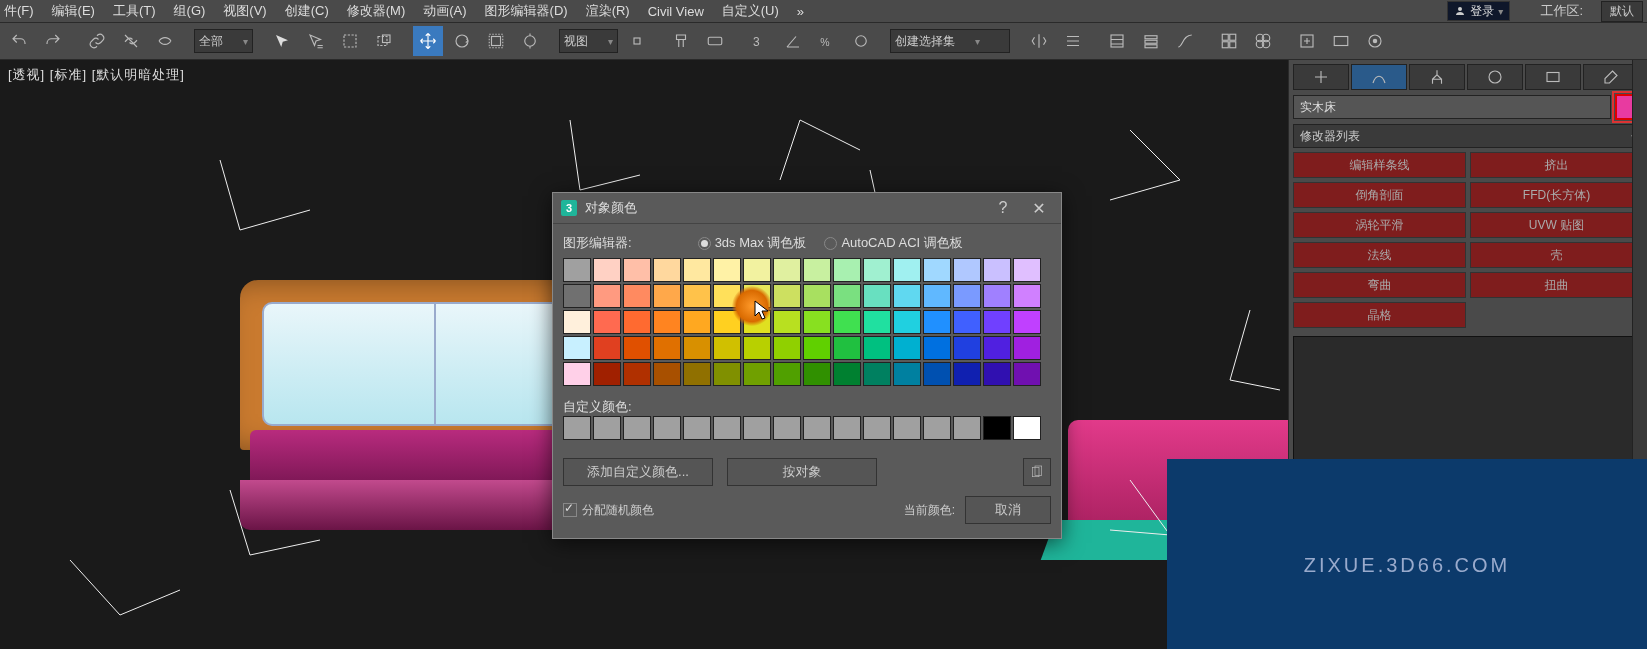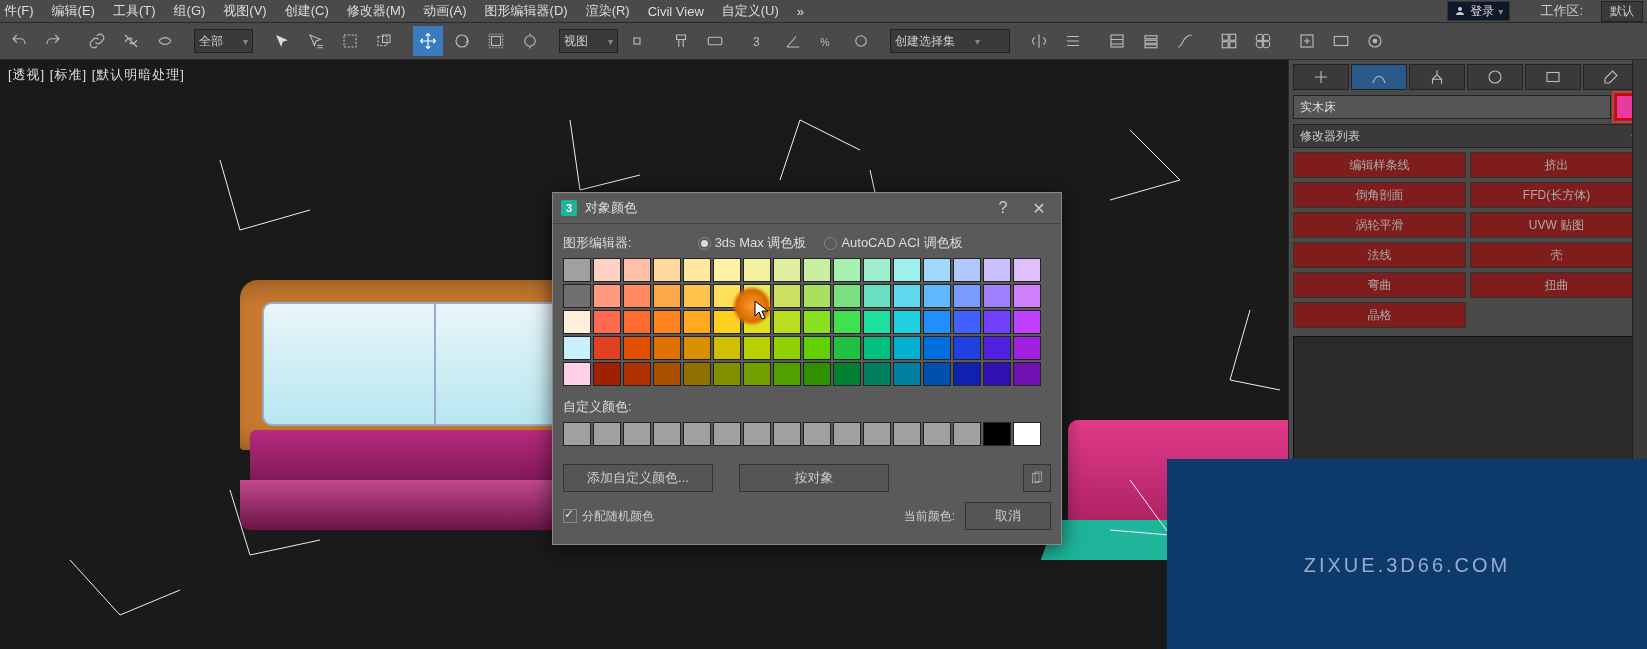--- a/index.html
+++ b/index.html
@@ -55,21 +55,21 @@
 .dlg-title .appicon{width:16px;height:16px;background:#1fb59a;color:#fff;font-weight:bold;font-size:11px;display:flex;align-items:center;justify-content:center;border-radius:2px}
 .dlg-title .spacer{flex:1}
 .dlg-title .wbtn{width:28px;height:22px;display:flex;align-items:center;justify-content:center;color:#ccc;font-size:16px}
 .dlg-body{padding:10px 10px 14px 10px}
 .dlg-row1{display:flex;align-items:center;gap:18px;color:#ddd;font-size:13px;margin-bottom:6px}
 .radio{width:11px;height:11px;border:1px solid #888;border-radius:50%;display:inline-block;position:relative;margin-right:4px;vertical-align:middle}
 .radio.checked::after{content:"";position:absolute;inset:2px;background:#ddd;border-radius:50%}
 .swatch-grid{display:grid;grid-template-columns:repeat(16,28px);grid-auto-rows:24px;gap:2px;margin-bottom:12px}
 .sw{border:1px solid #222}
 .custom-grid{display:grid;grid-template-columns:repeat(16,28px);grid-auto-rows:24px;gap:2px;margin-bottom:18px}
-.dlg-btnrow{display:flex;align-items:flex-end;gap:26px}
+.dlg-btnrow{display:flex;align-items:flex-end;gap:14px}
 .dlg-btn{background:#555;border:1px solid #333;height:26px;color:#ccc;padding:0 14px;display:flex;align-items:center;justify-content:center;font-size:13px}
 .dlg-btn.wide{min-width:120px}
 .pick-ico{width:26px;height:26px;background:#555;border:1px solid #333;display:flex;align-items:center;justify-content:center}
 .chk{width:12px;height:12px;border:1px solid #888;display:inline-block;margin-right:5px;position:relative;vertical-align:middle}
 .chk.checked::after{content:"✓";position:absolute;top:-3px;left:0;color:#ddd;font-size:12px}
 .cur-row{display:flex;align-items:center;gap:10px;margin-top:10px}
 .cur-sw{width:66px;height:24px;background:#b8f4c6;border:1px solid #222}
 .redbox{outline:2px solid #d33;outline-offset:1px}
 
 .cursor-spot{position:absolute;left:732px;top:286px;width:40px;height:40px;border-radius:50%;background:radial-gradient(circle,#ff9a2a 0%,#d96a00 55%,rgba(217,106,0,0) 72%);pointer-events:none}
@@ -475,21 +475,21 @@
         <div class="sw" style="background: rgb(48, 144, 0);"></div>
         <div class="sw" style="background: rgb(0, 128, 48);"></div>
         <div class="sw" style="background: rgb(0, 128, 96);"></div>
         <div class="sw" style="background: rgb(0, 128, 160);"></div>
         <div class="sw" style="background: rgb(0, 80, 176);"></div>
         <div class="sw" style="background: rgb(16, 32, 176);"></div>
         <div class="sw" style="background: rgb(48, 16, 176);"></div>
         <div class="sw" style="background: rgb(112, 16, 176);"></div>
       </div>
 
-    <div style="color:#ddd;font-size:13px;margin-bottom:6px">自定义颜色:</div>
+    <div style="color:#ddd;font-size:13px;">自定义颜色:</div>
     <div class="custom-grid" id="custom-swatches">
         <div class="sw" style="background: rgb(160, 160, 160);"></div>
         <div class="sw" style="background: rgb(160, 160, 160);"></div>
         <div class="sw" style="background: rgb(160, 160, 160);"></div>
         <div class="sw" style="background: rgb(160, 160, 160);"></div>
         <div class="sw" style="background: rgb(160, 160, 160);"></div>
         <div class="sw" style="background: rgb(160, 160, 160);"></div>
         <div class="sw" style="background: rgb(160, 160, 160);"></div>
         <div class="sw" style="background: rgb(160, 160, 160);"></div>
         <div class="sw" style="background: rgb(160, 160, 160);"></div>

